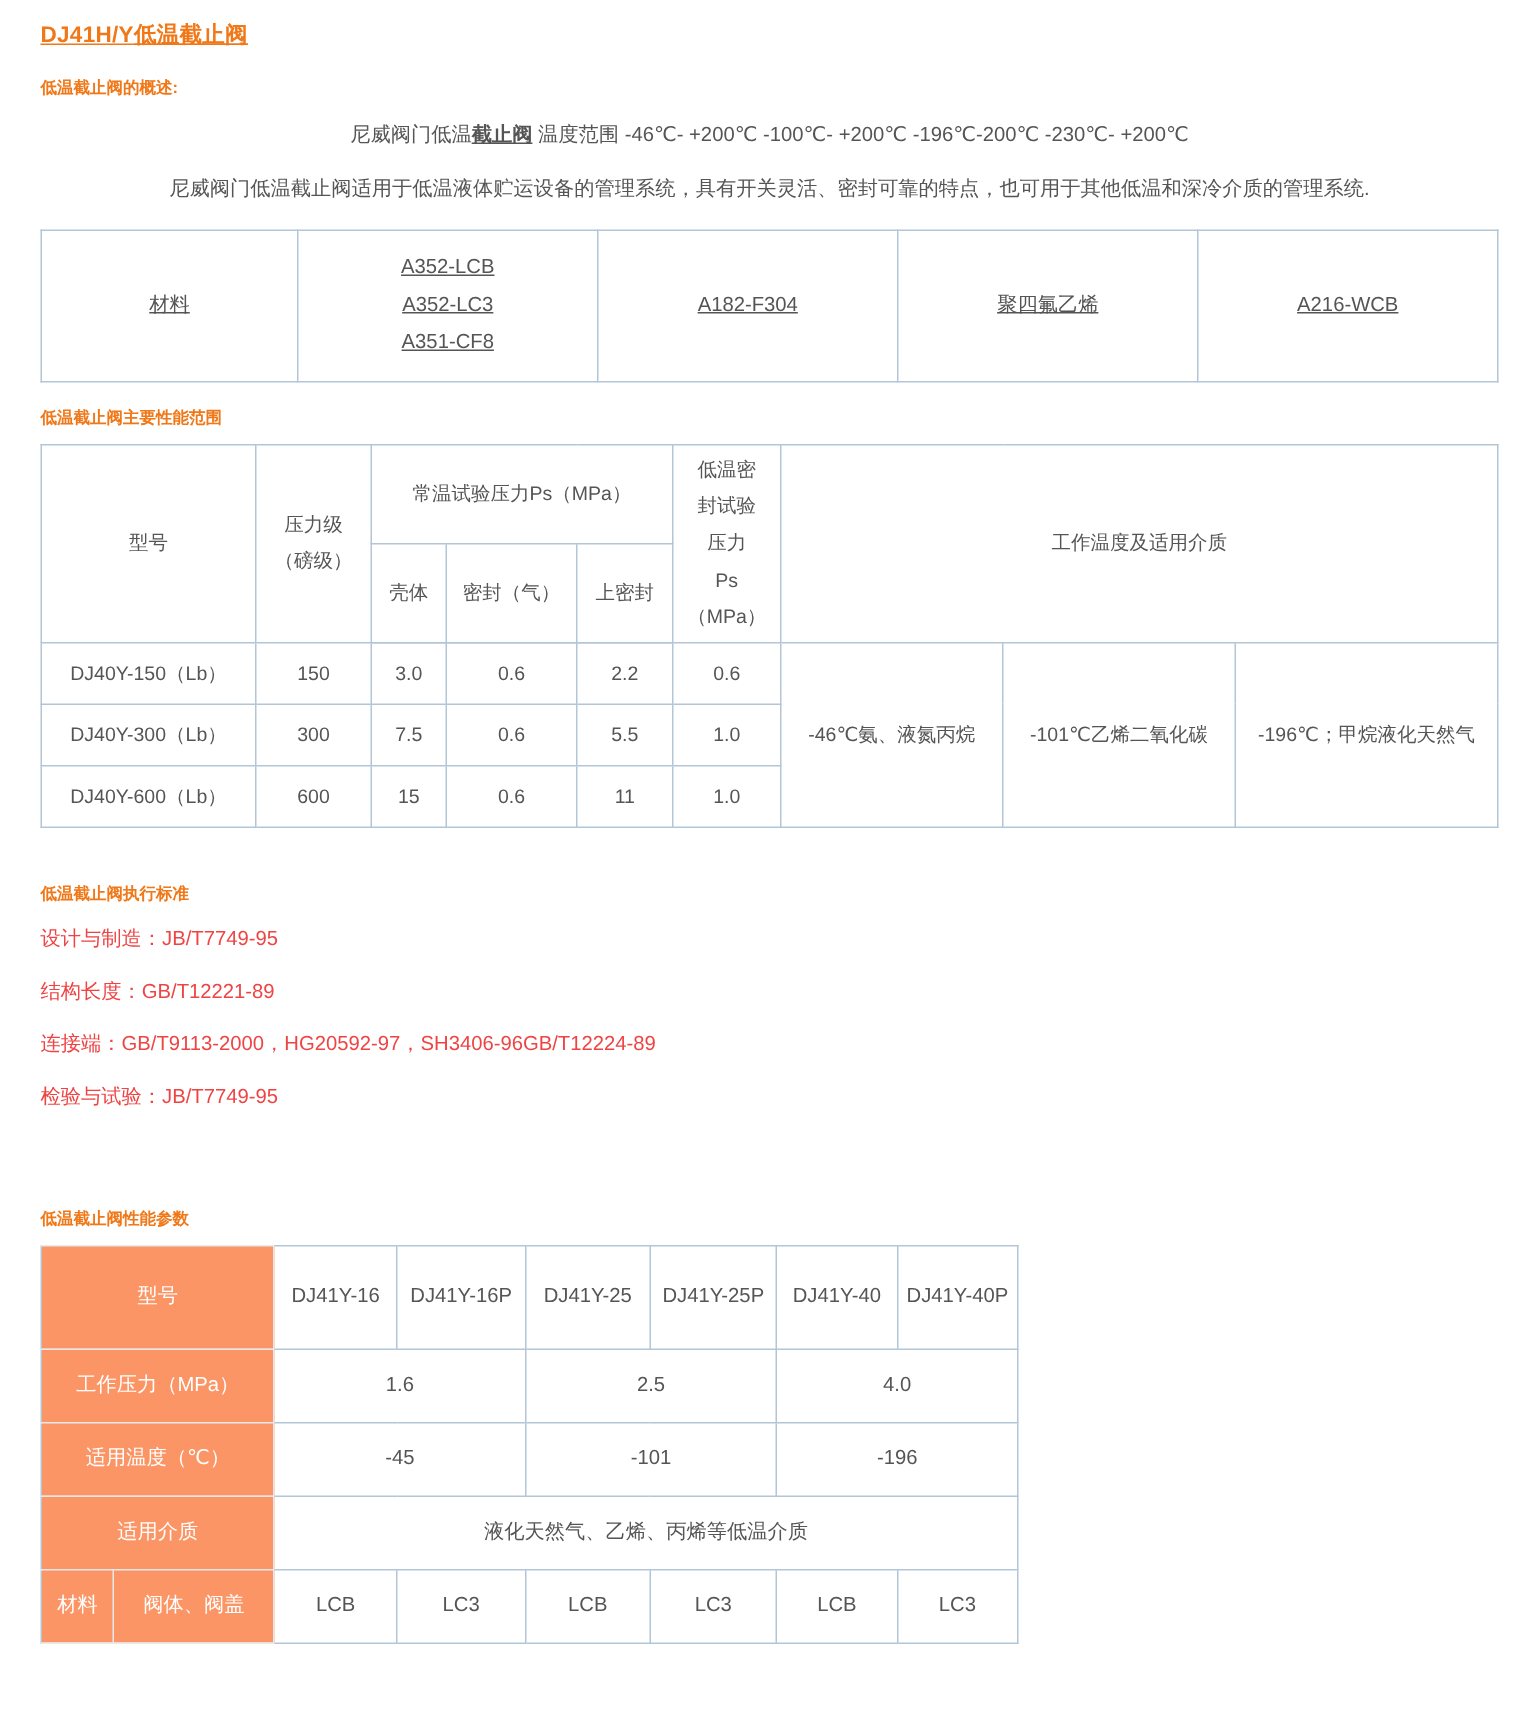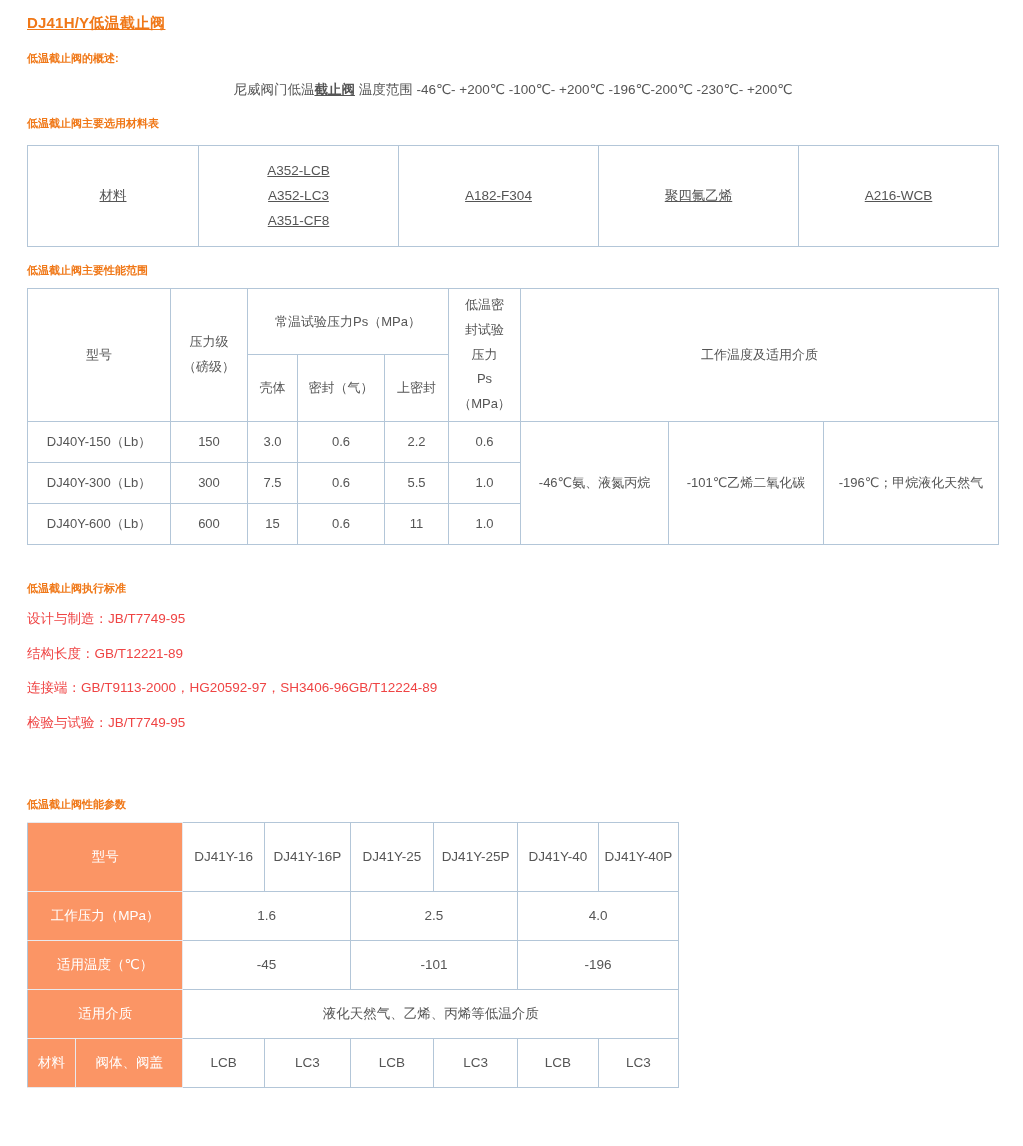--- a/index.html
+++ b/index.html
@@ -105,22 +105,22 @@
 <body>
 
 <div class="page">
 
   <h1 class="doc-title"><span>DJ41H/Y</span><span class="link">低温截止阀</span></h1>
 
   <h2 class="sec-head">低温截止阀的概述:</h2>
 
   <p class="para"><span>尼威阀门低温</span><span class="bold-inline ul-inline">截止阀</span><span> 温度范围 -46℃- +200℃  -100℃- +200℃ -196℃-200℃ -230℃- +200℃</span></p>
 
-
-  <h2 class="sec-head">低温截止阀主要选用材料表</h2>
+  <p class="para">尼威阀门低温截止阀适用于低温液体贮运设备的管理系统，具有开关灵活、密封可靠的特点，也可用于其他低温和深冷介质的管理系统.</p>
+
 
   <table class="grid" id="t-materials">
     <colgroup>
       <col style="width:171px">
         <col style="width:200px">
         <col style="width:200px">
         <col style="width:200px">
         <col style="width:200px">
     </colgroup>
     <tbody>

